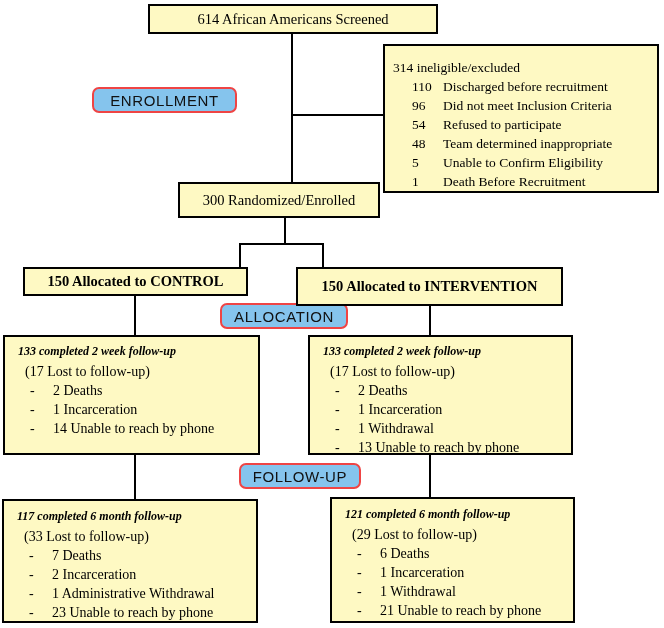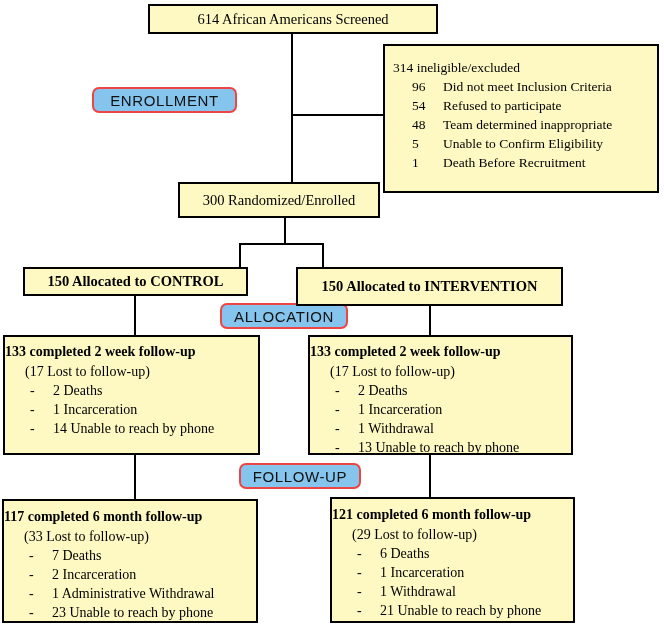--- a/index.html
+++ b/index.html
@@ -68,21 +68,21 @@
   #ln-intervention-down { left: 429px; top: 296px; width: 2px; height: 39px; }
   #ln-c2-down { left: 134px; top: 455px; width: 2px; height: 44px; }
   #ln-i2-down { left: 429px; top: 455px; width: 2px; height: 42px; }
 
   
   .ex-title { padding-left: 8px; font-size: 13.5px; line-height: 19px; }
   .ex-row   { display: flex; padding-left: 27px; font-size: 13.5px; line-height: 19px; }
   .ex-num   { width: 31px; flex: none; }
 
   
-  .fu-title { font-weight: bold; font-size: 14px; line-height: 21px; }
+  .fu-title { padding-left: 13px; font-weight: bold; font-size: 12px; line-height: 21px; font-style: italic; }
   .fu-lost  { padding-left: 20px; font-size: 14px; line-height: 19px; }
   .fu-row   { display: flex; padding-left: 25px; font-size: 14px; line-height: 19px; }
   .fu-dash  { width: 23px; flex: none; }
 </style>
 </head>
 <body>
 
 <div class="canvas">
 
   <div class="line" id="ln-screened-down"></div>
@@ -106,20 +106,24 @@
     <span>FOLLOW-UP</span>
   </div>
 
   <div class="node center-text fs14" id="box-screened">
     <span>614 African Americans Screened</span>
   </div>
 
   <div class="node" id="box-excluded">
     <div class="ex-title">314 ineligible/excluded</div>
     <div class="ex-row">
+      <span class="ex-num">110</span>
+      <span>Discharged before recruitment</span>
+    </div>
+    <div class="ex-row">
       <span class="ex-num">96</span>
       <span>Did not meet Inclusion Criteria</span>
     </div>
     <div class="ex-row">
       <span class="ex-num">54</span>
       <span>Refused to participate</span>
     </div>
     <div class="ex-row">
       <span class="ex-num">48</span>
       <span>Team determined inappropriate</span>

